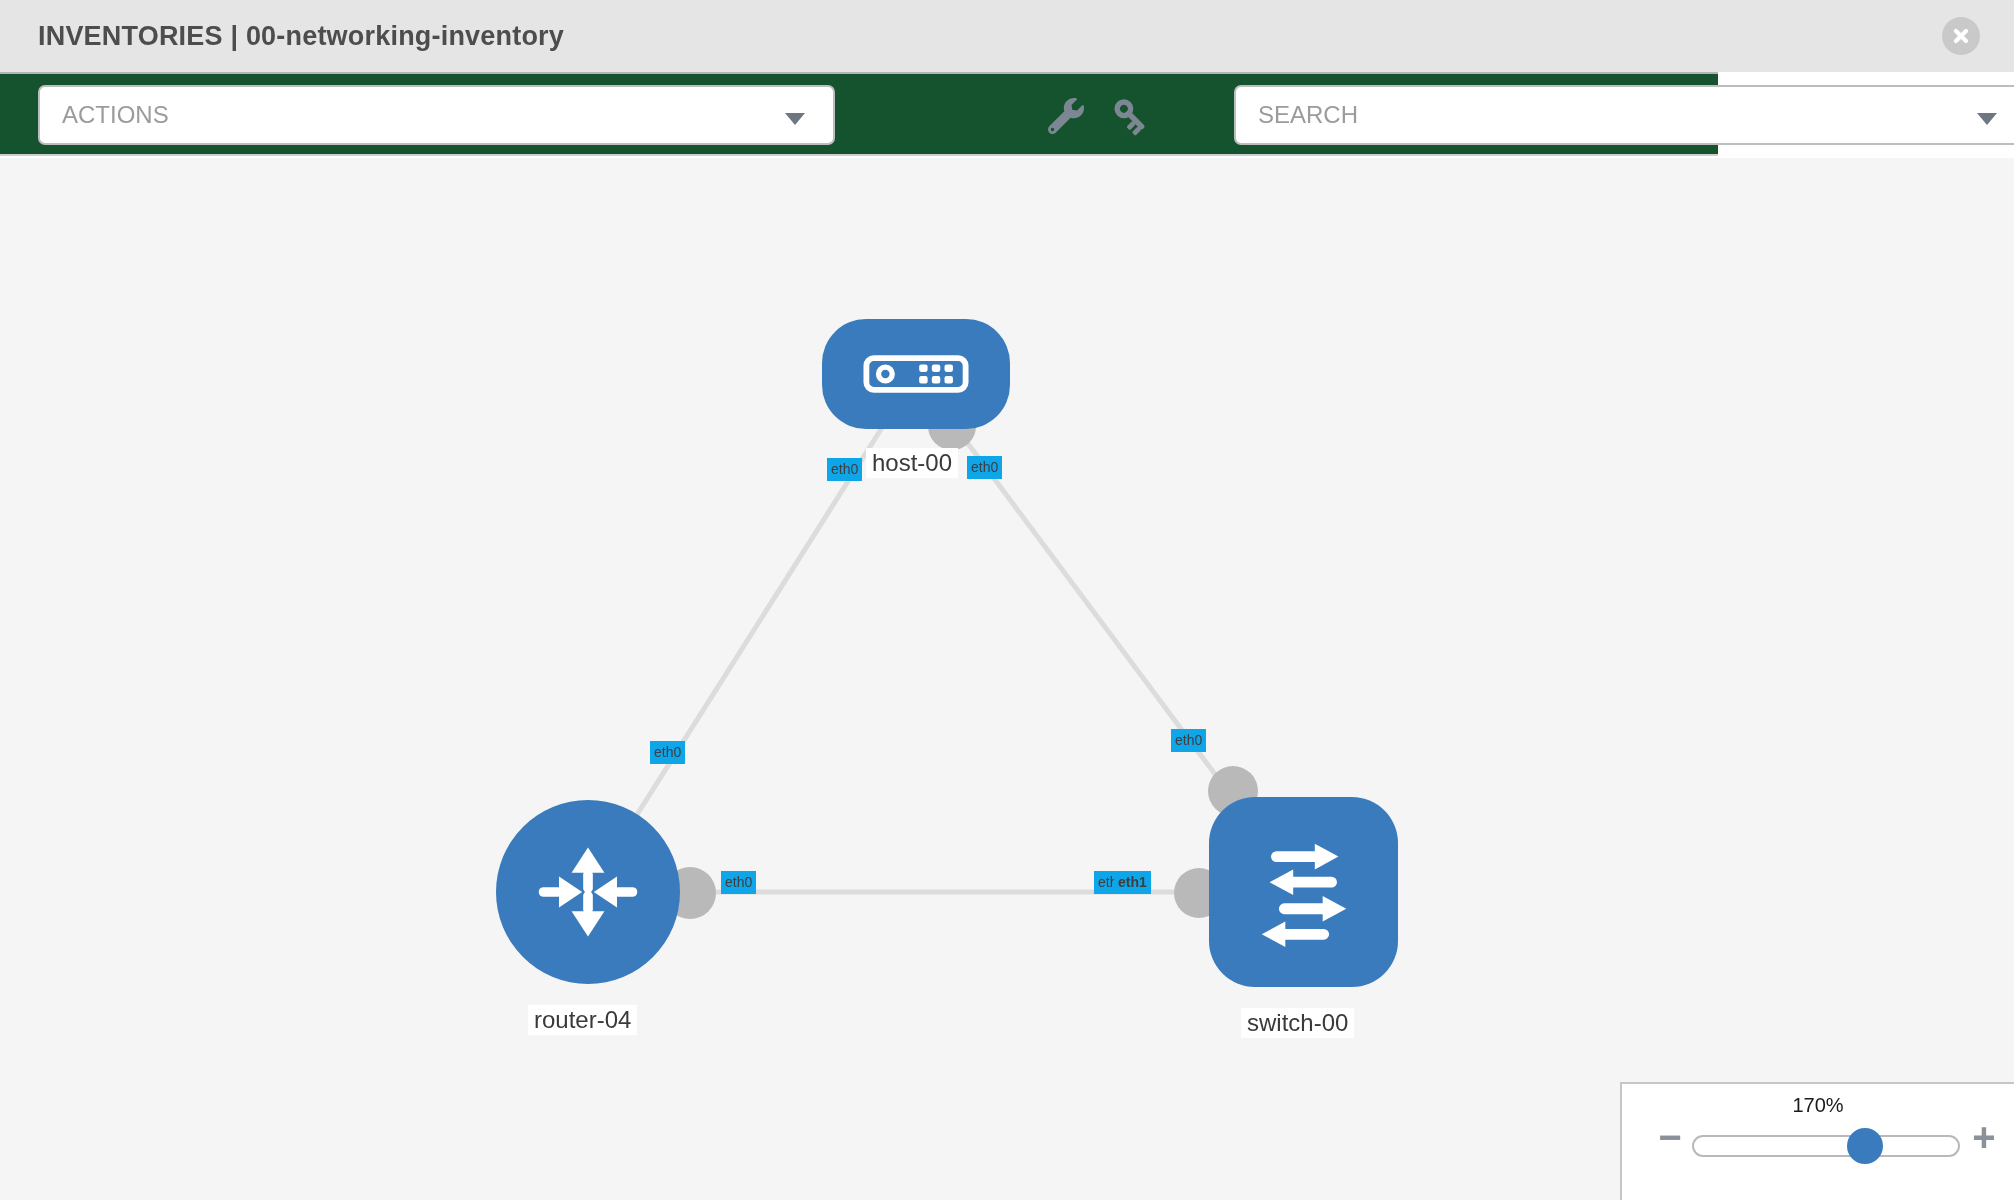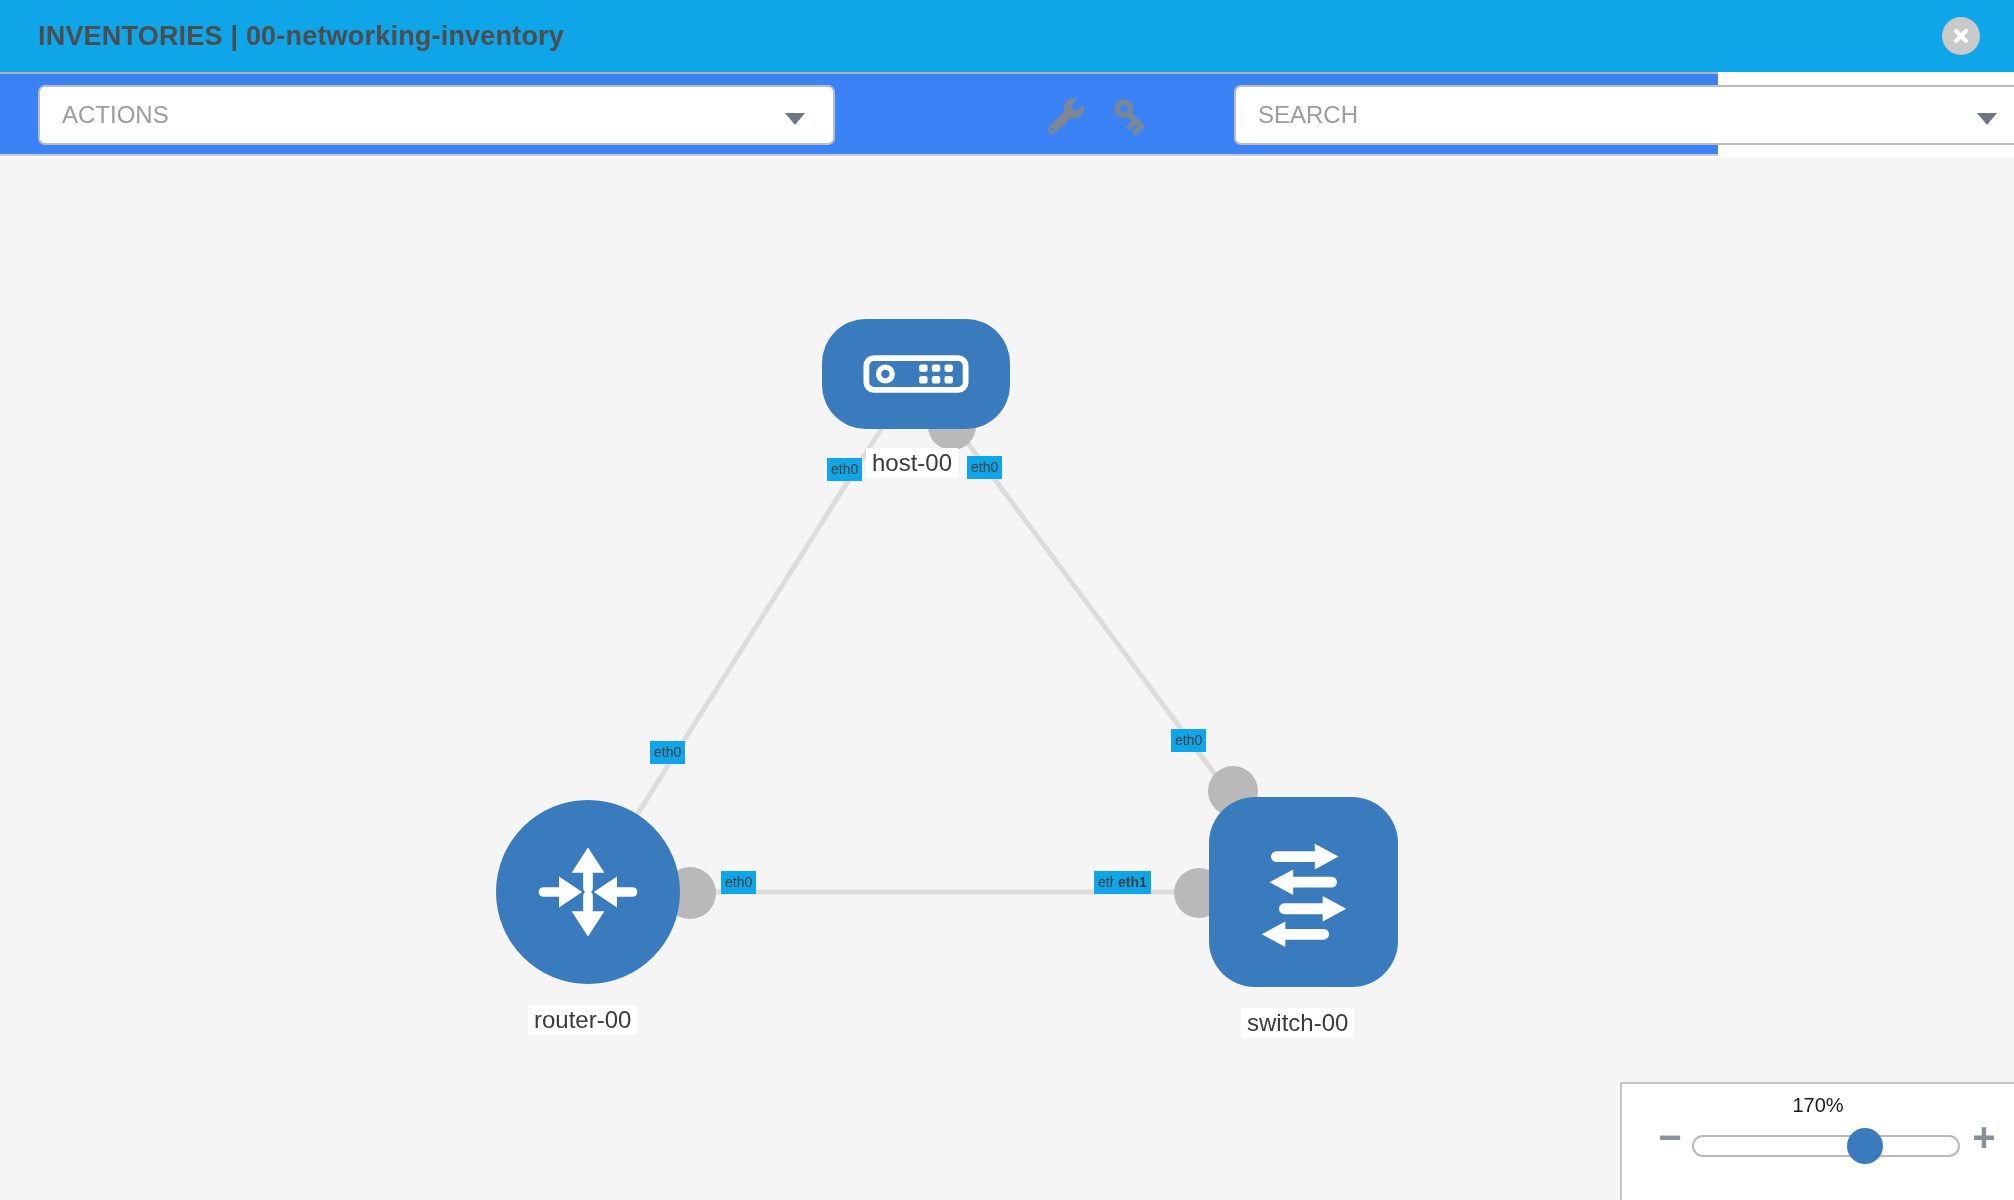--- a/index.html
+++ b/index.html
@@ -1,28 +1,28 @@
 <!DOCTYPE html>
 <html><head>
 <meta charset="utf-8">
 <style>
   * { margin:0; padding:0; box-sizing:border-box; }
   html,body { width:2014px; height:1200px; overflow:hidden; background:#ffffff;
               font-family:"Liberation Sans", sans-serif; }
   #app { position:relative; width:2014px; height:1200px; }
 
   
-  .header { position:absolute; left:0; top:0; width:2014px; height:72px; background:#0ea5e9;
+  .header { position:absolute; left:0; top:0; width:2014px; height:72px; background:#e5e5e5;
             display:flex; align-items:center; }
   .header-title { margin-left:38px; font-size:27px; font-weight:bold; color:#4d4d4d; letter-spacing:0.2px; }
   .close-btn { position:absolute; right:34px; top:17px; width:38px; height:38px; border-radius:50%;
                background:#c9c9c9; display:flex; align-items:center; justify-content:center; cursor:pointer; }
 
   
-  .toolbar { position:absolute; left:0; top:72px; width:1718px; height:84px; background:#3b82f6;
+  .toolbar { position:absolute; left:0; top:72px; width:1718px; height:84px; background:#14532d;
              border-top:2px solid #b3b3b3; border-bottom:2px solid #cdcdcd; }
   .combo { position:absolute; top:11px; height:60px; background:#ffffff; border:2px solid #bdbdbd;
            border-radius:7px; display:flex; align-items:center; }
   .combo-actions { left:38px; width:797px; }
   .combo-search  { left:1234px; width:793px; }
   .combo-text { font-size:24px; color:#9b9b9b; padding-left:22px; }
   .search-input { border:none; outline:none; width:700px; font-size:24px; color:#555;
                   padding-left:22px; background:transparent; font-family:"Liberation Sans", sans-serif; }
   .search-input::placeholder { color:#9b9b9b; opacity:1; }
   .caret { position:absolute; right:28px; top:26px; width:0; height:0;
@@ -163,21 +163,21 @@
           <polygon points="25,50 49,37 49,63" stroke="none"></polygon>
           <line x1="40" y1="77" x2="80" y2="77"></line>
           <polygon points="103,77 79,64 79,90" stroke="none"></polygon>
           <line x1="80" y1="103" x2="40" y2="103"></line>
           <polygon points="17,103 41,90 41,116" stroke="none"></polygon>
         </g>
       </svg>
     </div>
 
     <div class="node-label lbl-host">host-00</div>
-    <div class="node-label lbl-router">router-00</div>
+    <div class="node-label lbl-router">router-04</div>
     <div class="node-label lbl-switch">switch-00</div>
 
     <div class="eth-label eth-host-left">eth0</div>
     <div class="eth-label eth-host-right">eth0</div>
     <div class="eth-label eth-router-up">eth0</div>
     <div class="eth-label eth-switch-up">eth0</div>
     <div class="eth-label eth-horiz-left">eth0</div>
     <div class="eth-label eth-horiz-back">eth0</div>
     <div class="eth-label eth-horiz-front">eth1</div>
   </div>

